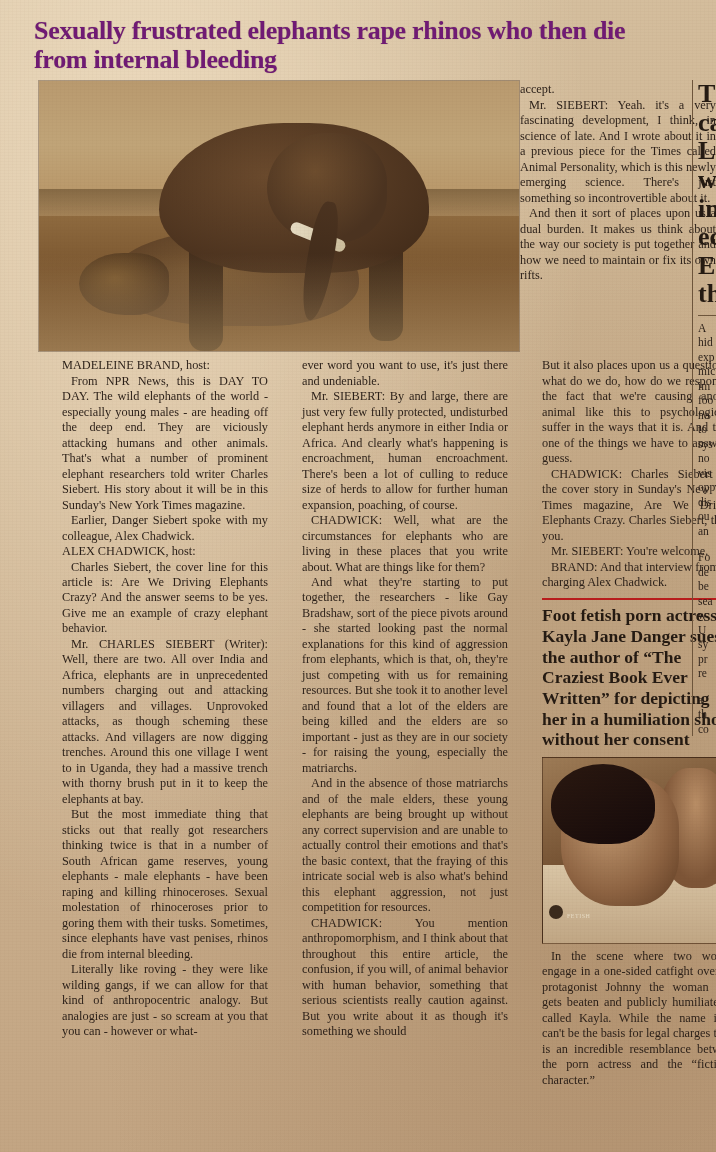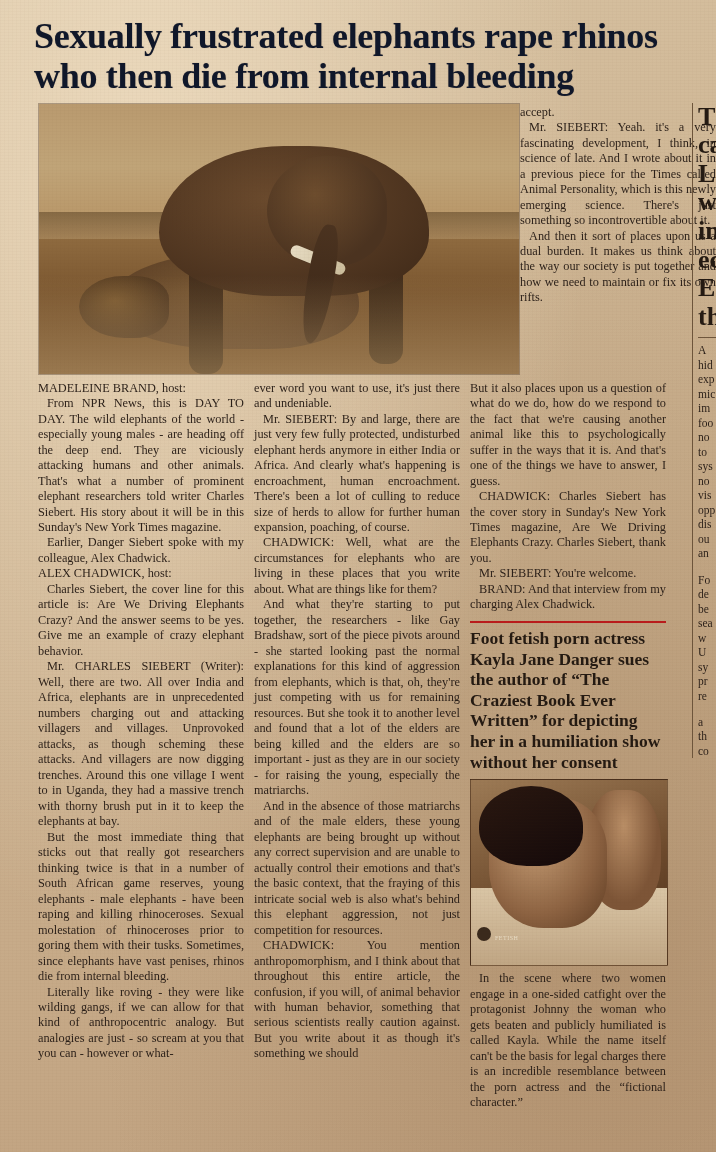--- a/index.html
+++ b/index.html
@@ -37,26 +37,26 @@
     position: absolute;
     inset: 0;
     padding: 8px 6px 0 10px;
     box-sizing: border-box;
   }
 
   
   .headline {
     font-family: "Liberation Serif", serif;
     font-weight: bold;
-    font-size: 36px;
+    font-size: 26px;
     line-height: 1.12;
     letter-spacing: -0.3px;
     margin: 8px 0 6px 24px;
     width: 650px;
-    color: #0f172a;
+    color: #701a75;
     text-shadow: 0 0 1px rgba(60,40,25,0.35);
   }
 
   
   .body-wrap {
     display: flex;
     align-items: flex-start;
   }
   .main-col {
     width: 680px;
@@ -150,20 +150,21 @@
   
   .cols {
     display: flex;
     gap: 10px;
     padding-left: 28px;
     box-sizing: border-box;
   }
   .col {
     width: 206px;
     flex: 0 0 206px;
+    margin-left: 24px;
   }
   .col.col3 { width: 196px; flex: 0 0 196px; }
   p.art {
     margin: 0 0 0 0;
     font-size: 12.3px;
     line-height: 1.26;
     text-align: justify;
     text-indent: 9px;
     hyphens: auto;
   }

